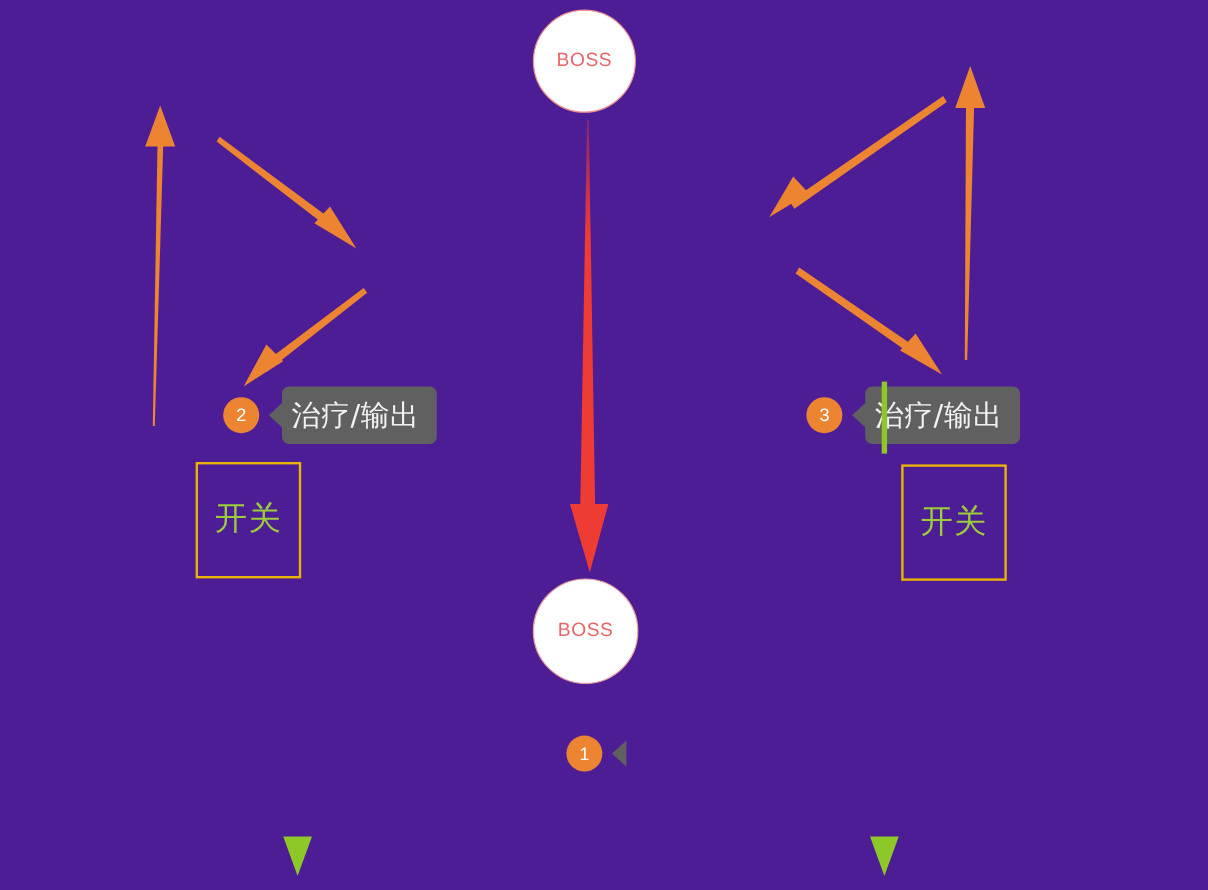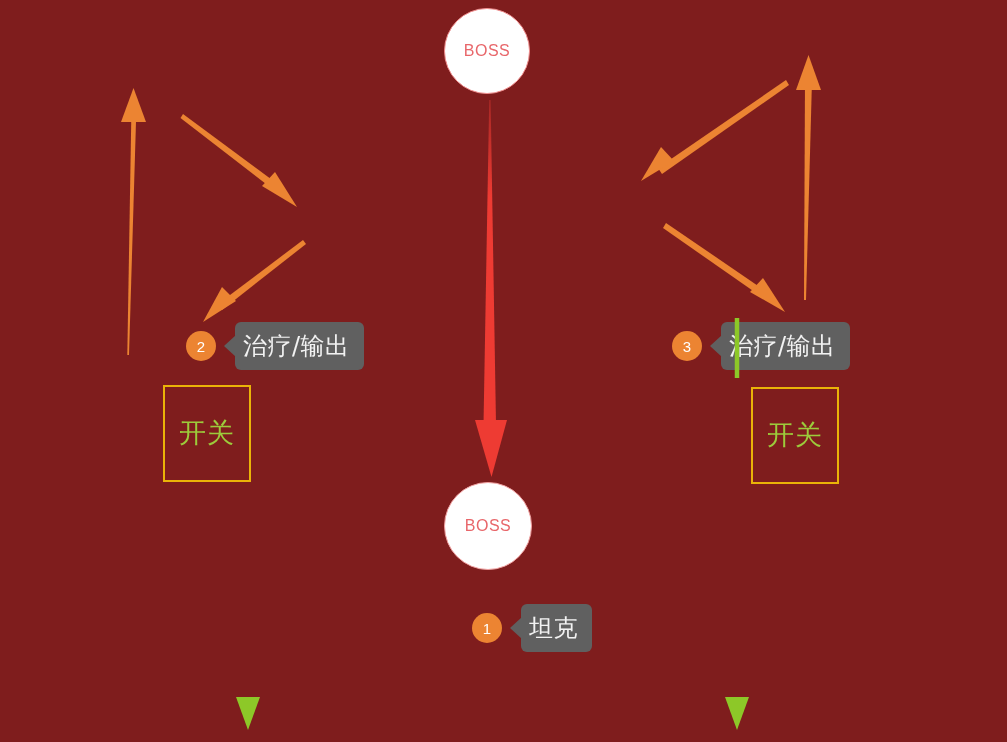--- a/index.html
+++ b/index.html
@@ -8,21 +8,21 @@
     padding: 0;
     background: #ffffff;
   }
   body {
     font-family: "Liberation Sans", "DejaVu Sans", sans-serif;
   }
   #stage {
     position: relative;
     width: 1007px;
     height: 742px;
-    background: #7f1d1d;
+    background: #4c1d95;
     overflow: hidden;
   }
   #canvas {
     position: absolute;
     left: 0;
     top: 0;
     width: 1007px;
     height: 742px;
   }
 
@@ -218,20 +218,19 @@
 
   <div class="callout" id="callout-3">
     <span class="badge">3</span>
     <span class="notch"></span>
     <span class="bubble">治疗/输出</span>
   </div>
 
   <div class="callout" id="callout-1">
     <span class="badge">1</span>
     <span class="notch"></span>
-    <span class="bubble">坦克</span>
   </div>
 
   <svg class="green-overlay" style="left:0; top:0; width:1007px; height:742px;" viewBox="0 0 1007 742" xmlns="http://www.w3.org/2000/svg">
     <line x1="737" y1="318" x2="737" y2="378" stroke="#8dc828" stroke-width="4.5"></line>
   </svg>
 
 </div>
 
 </body></html>

